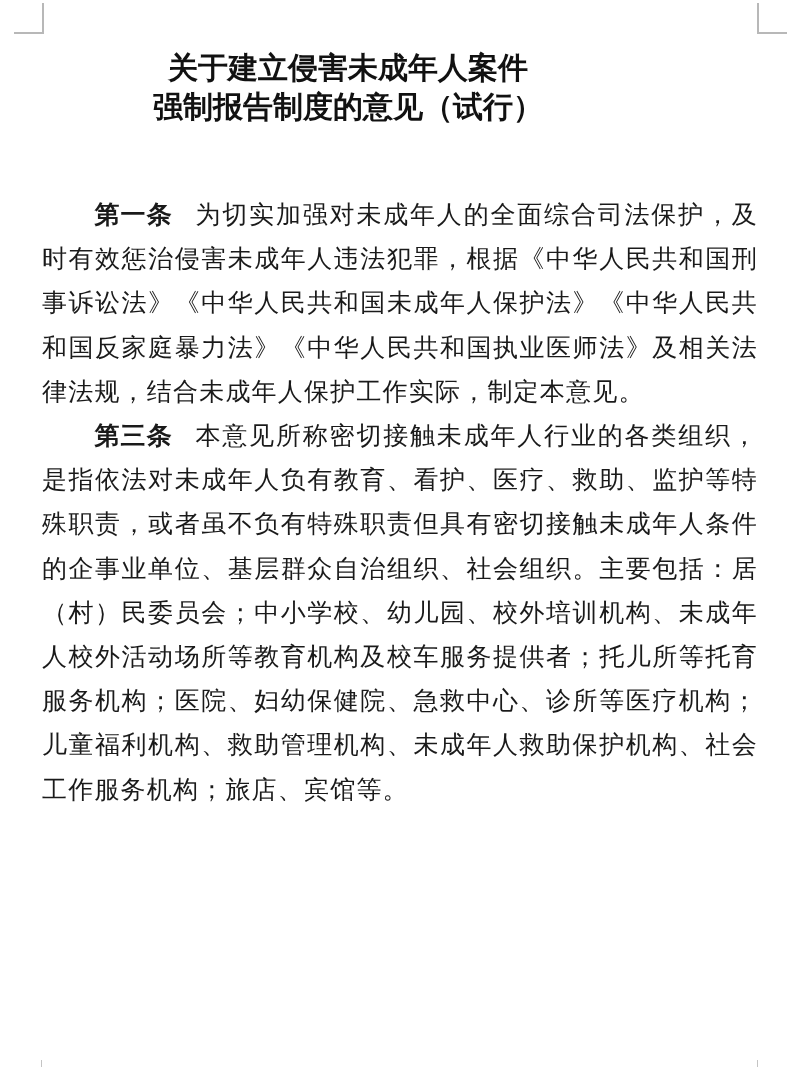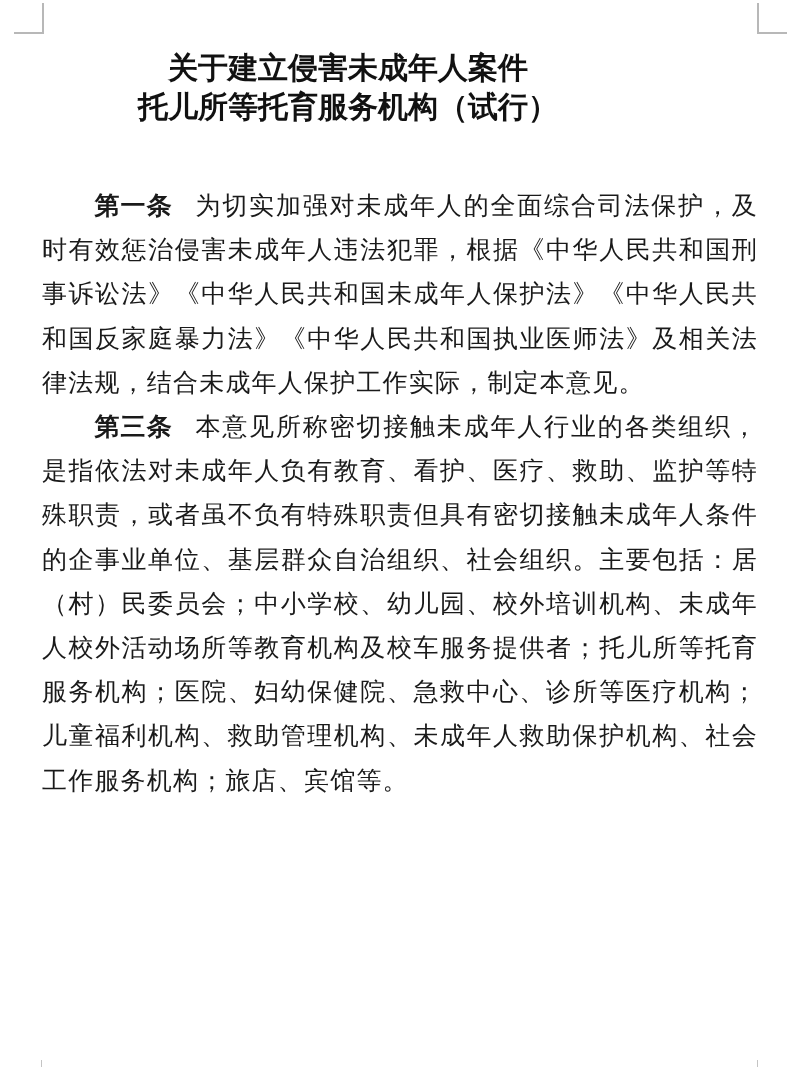--- a/index.html
+++ b/index.html
@@ -57,21 +57,21 @@
       font-weight: bold;
       font-size: 30px;
       line-height: 39px;
       letter-spacing: 0px;
       color: #111;
     }
     .title div { white-space: nowrap; }
     .body-text {
       position: absolute;
       left: 42px;
-      top: 184px;
+      top: 193px;
       width: 716px;
       font-family: "DejaVu Serif", serif;
       font-size: 25px;
       line-height: 44.2px;
       color: #1a1a1a;
       text-align: justify;
       text-align-last: left;
       letter-spacing: 1.2px;
     }
     .article {
@@ -91,19 +91,19 @@
 </head>
 <body>
 
 <div class="corner corner-tl"></div>
 <div class="corner corner-tr"></div>
 <div class="corner-bl-tick"></div>
 <div class="corner-br-tick"></div>
 
 <div class="title">
   <div>关于建立侵害未成年人案件</div>
-  <div>托儿所等托育服务机构（试行）</div>
+  <div>强制报告制度的意见（试行）</div>
 </div>
 
 <div class="body-text">
   <p class="article"><span class="article-head">第一条</span><span class="article-sep"></span><span>为切实加强对未成年人的全面综合司法保护，及时有效惩治侵害未成年人违法犯罪，根据《中华人民共和国刑事诉讼法》《中华人民共和国未成年人保护法》《中华人民共和国反家庭暴力法》《中华人民共和国执业医师法》及相关法律法规，结合未成年人保护工作实际，制定本意见。</span></p>
   <p class="article"><span class="article-head">第三条</span><span class="article-sep"></span><span>本意见所称密切接触未成年人行业的各类组织，是指依法对未成年人负有教育、看护、医疗、救助、监护等特殊职责，或者虽不负有特殊职责但具有密切接触未成年人条件的企事业单位、基层群众自治组织、社会组织。主要包括：居（村）民委员会；中小学校、幼儿园、校外培训机构、未成年人校外活动场所等教育机构及校车服务提供者；托儿所等托育服务机构；医院、妇幼保健院、急救中心、诊所等医疗机构；儿童福利机构、救助管理机构、未成年人救助保护机构、社会工作服务机构；旅店、宾馆等。</span></p>
 </div>
 
 </body></html>

